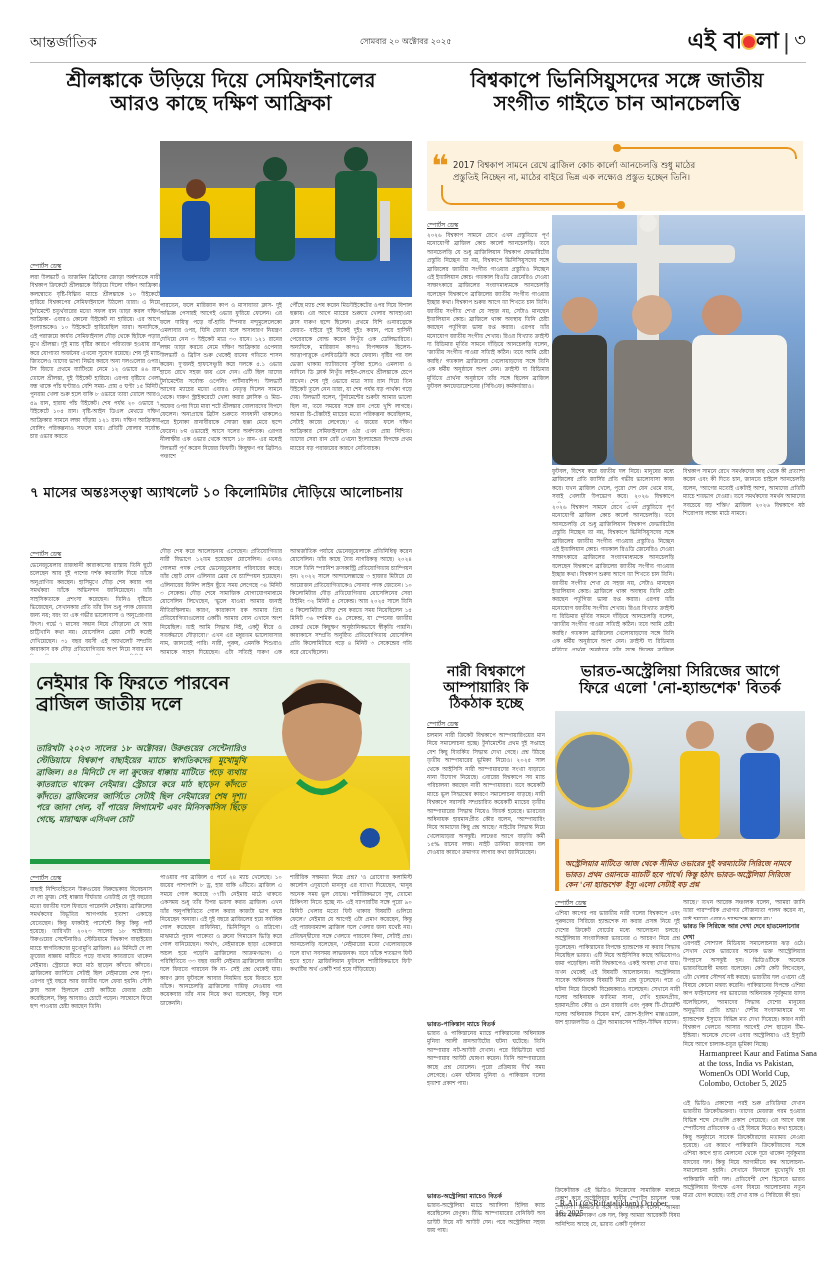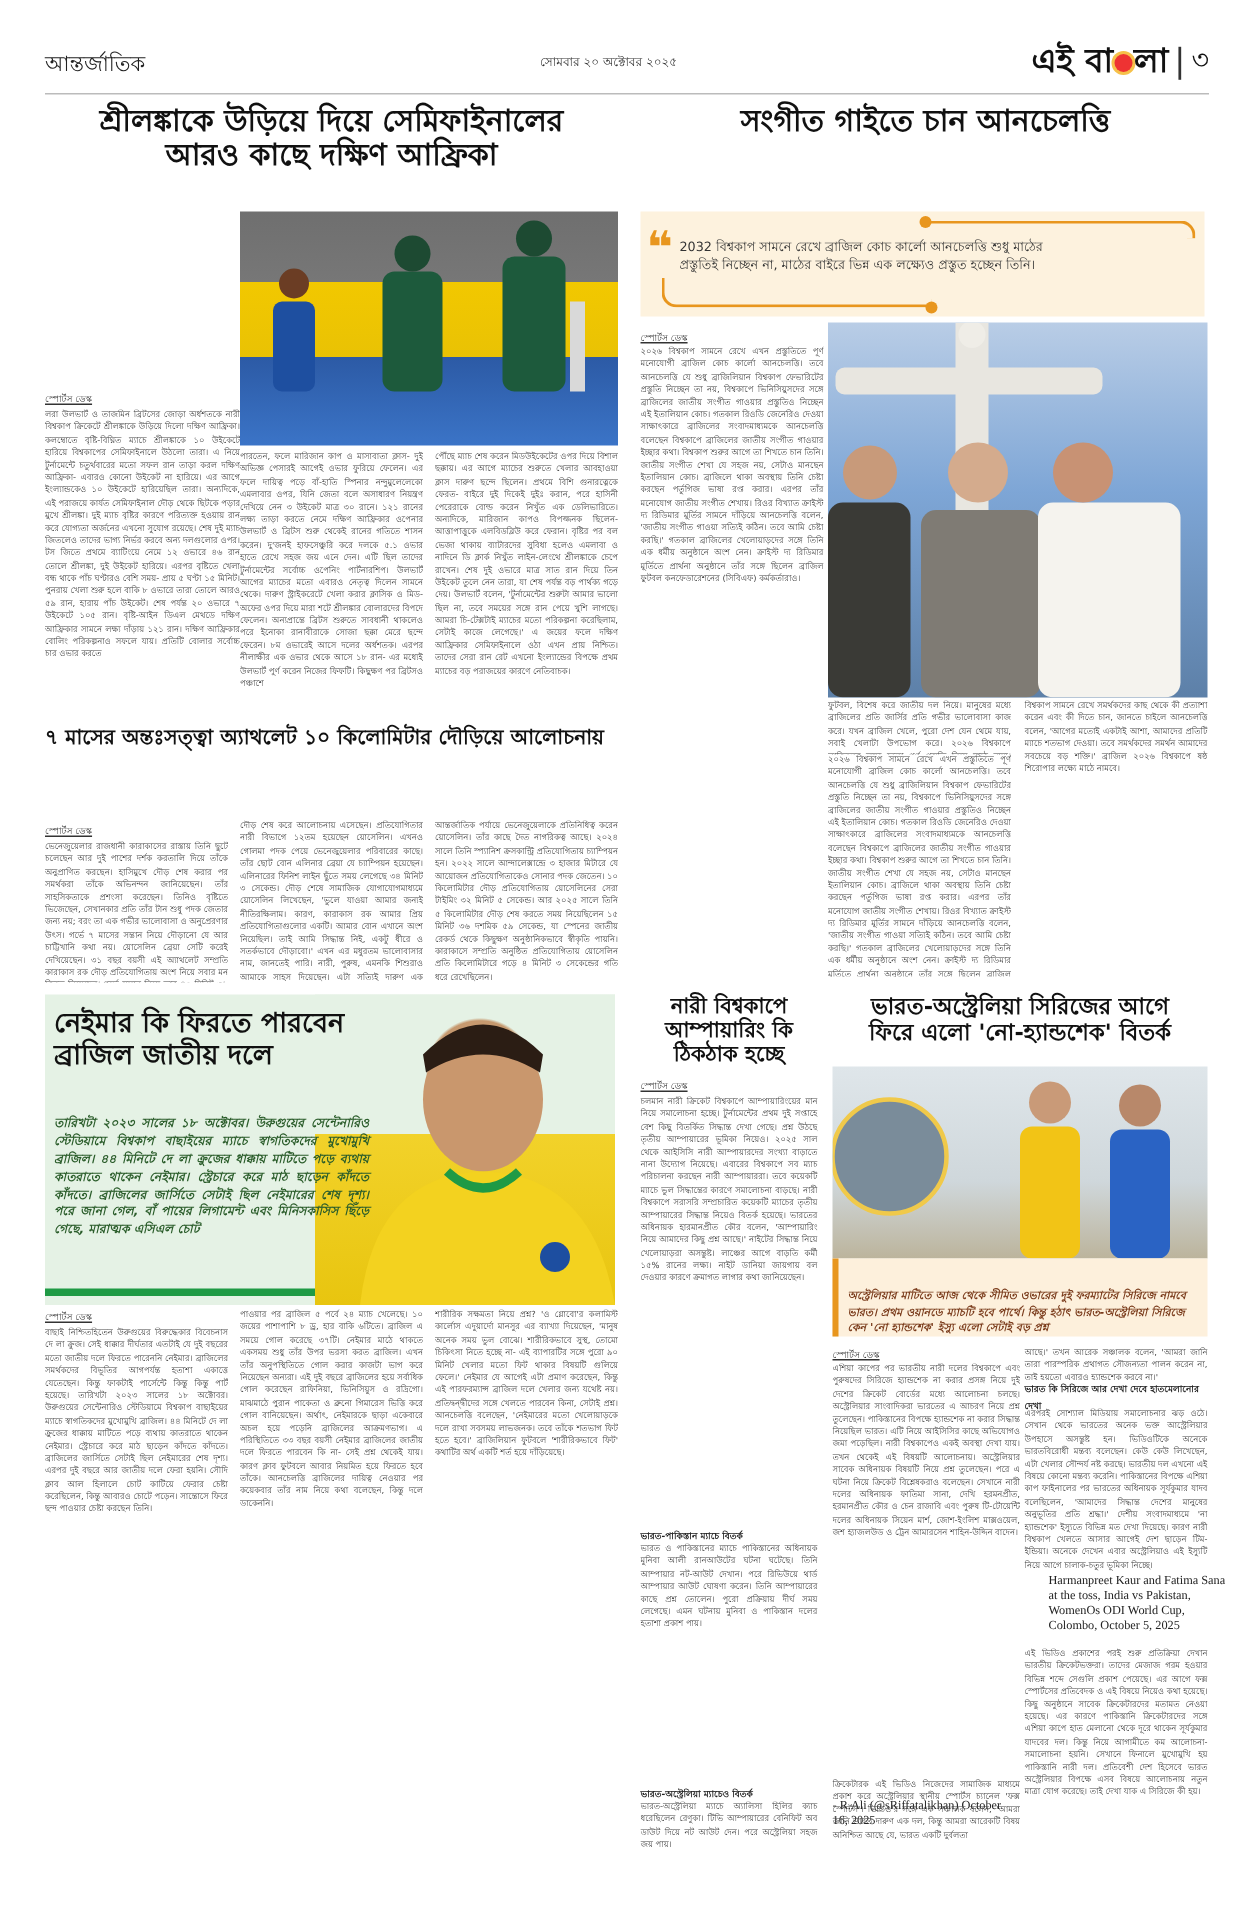--- a/index.html
+++ b/index.html
@@ -81,29 +81,30 @@
       <circle cx="196" cy="18" r="12" fill="#1d4a32"></circle>
       <rect x="220" y="60" width="10" height="60" fill="#d9d9d9"></rect>
     </svg>
   </div>
   <div class="byline" style="left:30px; top:260px;">স্পোর্টস ডেস্ক</div>
   <div class="body-col" style="left:30px; top:272px; width:130px; height:206px;">লরা উলভার্ট ও তাজমিন ব্রিটসের জোড়া অর্ধশতকে নারী বিশ্বকাপ ক্রিকেটে শ্রীলঙ্কাকে উড়িয়ে দিলো দক্ষিণ আফ্রিকা। কলম্বোতে বৃষ্টি-বিঘ্নিত ম্যাচে শ্রীলঙ্কাকে ১০ উইকেটে হারিয়ে বিশ্বকাপের সেমিফাইনালে উঠলো তারা। এ নিয়ে টুর্নামেন্টে চতুর্থবারের মতো সফল রান তাড়া করল দক্ষিণ আফ্রিকা- এবারও কোনো উইকেট না হারিয়ে। এর আগে ইংল্যান্ডকেও ১০ উইকেটে হারিয়েছিল তারা। অন্যদিকে, এই পরাজয়ে কার্যত সেমিফাইনাল দৌড় থেকে ছিটকে পড়ার মুখে শ্রীলঙ্কা। দুই ম্যাচ বৃষ্টির কারণে পরিত্যক্ত হওয়ায় রান করে যোগ্যতা অর্জনের এখনো সুযোগ রয়েছে। শেষ দুই ম্যাচ জিতলেও তাদের ভাগ্য নির্ভর করবে অন্য দলগুলোর ওপর। টস জিতে প্রথমে ব্যাটিংয়ে নেমে ১২ ওভারে ৪৬ রান তোলে শ্রীলঙ্কা, দুই উইকেট হারিয়ে। এরপর বৃষ্টিতে খেলা বন্ধ থাকে পাঁচ ঘণ্টারও বেশি সময়- প্রায় ৫ ঘণ্টা ১৫ মিনিট। পুনরায় খেলা শুরু হলে বাকি ৮ ওভারে তারা তোলে আরও ৫৯ রান, হারায় পাঁচ উইকেট। শেষ পর্যন্ত ২০ ওভারে ৭ উইকেটে ১০৫ রান। বৃষ্টি-আইন ডিএল মেথডে দক্ষিণ আফ্রিকার সামনে লক্ষ্য দাঁড়ায় ১২১ রান। দক্ষিণ আফ্রিকার বোলিং পরিকল্পনাও সফলে যায়। প্রতিটি বোলার সর্বোচ্চ চার ওভার করতে</div>
   <div class="body-col" style="left:160px; top:300px; width:122px; height:178px;">পারতেন, ফলে মারিজান কাপ ও মাসাবাতা ক্লাস- দুই অভিজ্ঞ পেসারই আগেই ওভার ফুরিয়ে ফেলেন। এর ফলে দায়িত্ব পড়ে বাঁ-হাতি স্পিনার নন্দুমুলেলেকো এমলাবার ওপর, যিনি জেতা বলে অসাধারণ নিয়ন্ত্রণ দেখিয়ে নেন ৩ উইকেট মাত্র ৩০ রানে। ১২১ রানের লক্ষ্য তাড়া করতে নেমে দক্ষিণ আফ্রিকার ওপেনার উলভার্ট ও ব্রিটস শুরু থেকেই রানের গতিতে শাসন করেন। দু'জনই হাফসেঞ্চুরি করে দলকে ৫.১ ওভার হাতে রেখে সহজ জয় এনে দেন। এটি ছিল তাদের টুর্নামেন্টের সর্বোচ্চ ওপেনিং পার্টনারশিপ। উলভার্ট আগের ম্যাচের মতো এবারও নেতৃত্ব দিলেন সামনে থেকে। দারুণ স্ট্রাইকরেটে খেলা করার ক্লাসিক ও মিড-অফের ওপর দিয়ে মারা শটে শ্রীলঙ্কার বোলারদের বিপদে ফেলেন। অন্যপ্রান্তে ব্রিটস শুরুতে সাবধানী থাকলেও পরে ইনোকা রানাবীরাকে সোজা ছক্কা মেরে ছন্দে ফেরেন। ৮ম ওভারেই আসে দলের অর্ধশতক। এরপর নীলাক্ষীর এক ওভার থেকে আসে ১৮ রান- এর মধ্যেই উলভার্ট পূর্ণ করেন নিজের ফিফটি। কিছুক্ষণ পর ব্রিটসও পঞ্চাশে</div>
   <div class="body-col" style="left:290px; top:300px; width:122px; height:178px;">পৌঁছে ম্যাচ শেষ করেন মিডউইকেটের ওপর দিয়ে বিশাল ছক্কায়। এর আগে ম্যাচের শুরুতে খেলার আবহাওয়া ক্লাস দারুণ ছন্দে ছিলেন। প্রথমে বিশি গুনারত্নেকে ফেরত- বাইরে দুই দিকেই দুইঃ করান, পরে হাসিনী পেরেরাকে বোল্ড করেন নিখুঁত এক ডেলিভারিতে। অন্যদিকে, মারিজান কাপও বিপজ্জনক ছিলেন- আত্তাপাত্তুকে এলবিডব্লিউ করে ফেরান। বৃষ্টির পর বল ভেজা থাকায় ব্যাটারদের সুবিধা হলেও এমলাবা ও নাদিনে ডি ক্লার্ক নিখুঁত লাইন-লেংথে শ্রীলঙ্কাকে চেপে রাখেন। শেষ দুই ওভারে মাত্র সাত রান দিয়ে তিন উইকেট তুলে নেন তারা, যা শেষ পর্যন্ত বড় পার্থক্য গড়ে দেয়। উলভার্ট বলেন, 'টুর্নামেন্টের শুরুটা আমার ভালো ছিল না, তবে সময়ের সঙ্গে রান পেয়ে খুশি লাগছে। আমরা চি-টেক্সটাই ম্যাচের মতো পরিকল্পনা করেছিলাম, সেটাই কাজে লেগেছে।' এ জয়ের ফলে দক্ষিণ আফ্রিকার সেমিফাইনালে ওঠা এখন প্রায় নিশ্চিত। তাদের সেরা রান রেট এখনো ইংল্যান্ডের বিপক্ষে প্রথম ম্যাচের বড় পরাজয়ের কারণে নেতিবাচক।</div>
 
   <div class="headline" style="left:427px; top:68px; width:380px; font-size:20px;">
+    <div>বিশ্বকাপে ভিনিসিয়ুসদের সঙ্গে জাতীয়</div>
     <div>সংগীত গাইতে চান আনচেলত্তি</div>
   </div>
   <div class="s2-quote">
     <span class="qmark">❝</span>
     <span class="line-top"></span>
     <span class="line-bot"></span>
     <span class="dot" style="left:186px; top:3px;"></span>
     <span class="dot" style="left:190px; top:60px;"></span>
-    <div>2032 বিশ্বকাপ সামনে রেখে ব্রাজিল কোচ কার্লো আনচেলত্তি শুধু মাঠের</div>
+    <div>2017 বিশ্বকাপ সামনে রেখে ব্রাজিল কোচ কার্লো আনচেলত্তি শুধু মাঠের</div>
     <div>প্রস্তুতিই নিচ্ছেন না, মাঠের বাইরে ভিন্ন এক লক্ষ্যেও প্রস্তুত হচ্ছেন তিনি।</div>
   </div>
   <div class="byline" style="left:427px; top:219px;">স্পোর্টস ডেস্ক</div>
   <div class="body-col" style="left:427px; top:230px; width:122px; height:250px;">২০২৬ বিশ্বকাপ সামনে রেখে এখন প্রস্তুতিতে পূর্ণ মনোযোগী ব্রাজিল কোচ কার্লো আনচেলত্তি। তবে আনচেলত্তি যে শুধু ব্রাজিলিয়ান বিশ্বকাপ ফেভারিটের প্রস্তুতি নিচ্ছেন তা নয়, বিশ্বকাপে ভিনিসিয়ুসদের সঙ্গে ব্রাজিলের জাতীয় সংগীত গাওয়ার প্রস্তুতিও নিচ্ছেন এই ইতালিয়ান কোচ। গতকাল রিওডি জেনেরিও দেওয়া সাক্ষাৎকারে ব্রাজিলের সংবাদমাধ্যমকে আনচেলত্তি বলেছেন বিশ্বকাপে ব্রাজিলের জাতীয় সংগীত গাওয়ার ইচ্ছার কথা। বিশ্বকাপ শুরুর আগে তা শিখতে চান তিনি। জাতীয় সংগীত শেখা যে সহজ নয়, সেটাও মানছেন ইতালিয়ান কোচ। ব্রাজিলে থাকা অবস্থায় তিনি চেষ্টা করছেন পর্তুগিজ ভাষা রপ্ত করার। এরপর তাঁর মনোযোগ জাতীয় সংগীত শেখায়। রিওর বিখ্যাত ক্রাইস্ট দ্য রিডিমার মূর্তির সামনে দাঁড়িয়ে আনচেলত্তি বলেন, 'জাতীয় সংগীত গাওয়া সত্যিই কঠিন। তবে আমি চেষ্টা করছি।' গতকাল ব্রাজিলের খেলোয়াড়দের সঙ্গে তিনি এক ধর্মীয় অনুষ্ঠানে অংশ নেন। ক্রাইস্ট দ্য রিডিমার মূর্তিতে প্রার্থনা অনুষ্ঠানে তাঁর সঙ্গে ছিলেন ব্রাজিল ফুটবল কনফেডারেশনের (সিবিএফ) কর্মকর্তারাও।</div>
   <div class="photo s2-photo">
     <svg width="253" height="250">
       <rect x="85" y="0" width="22" height="140" fill="#e8e6e0"></rect>
       <rect x="5" y="30" width="178" height="18" rx="6" fill="#e8e6e0"></rect>
       <circle cx="96" cy="8" r="9" fill="#efede7"></circle>
       <rect x="0" y="120" width="55" height="130" rx="10" fill="#3a3a36"></rect>

